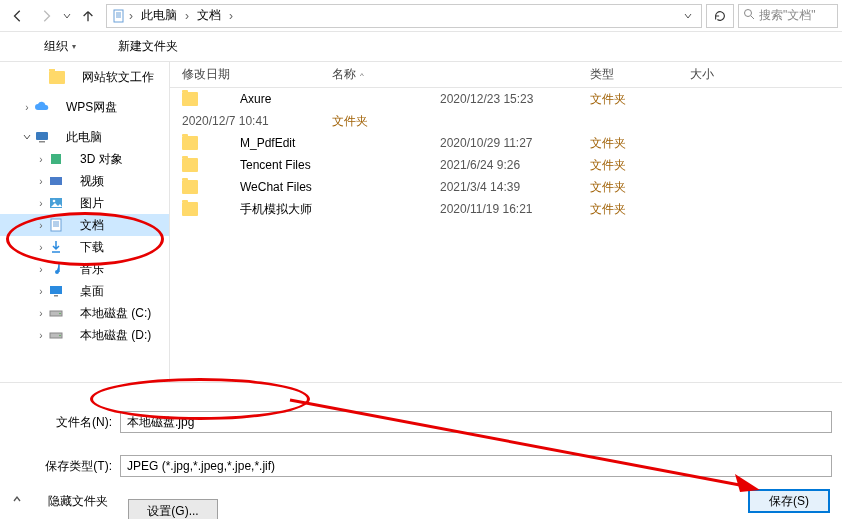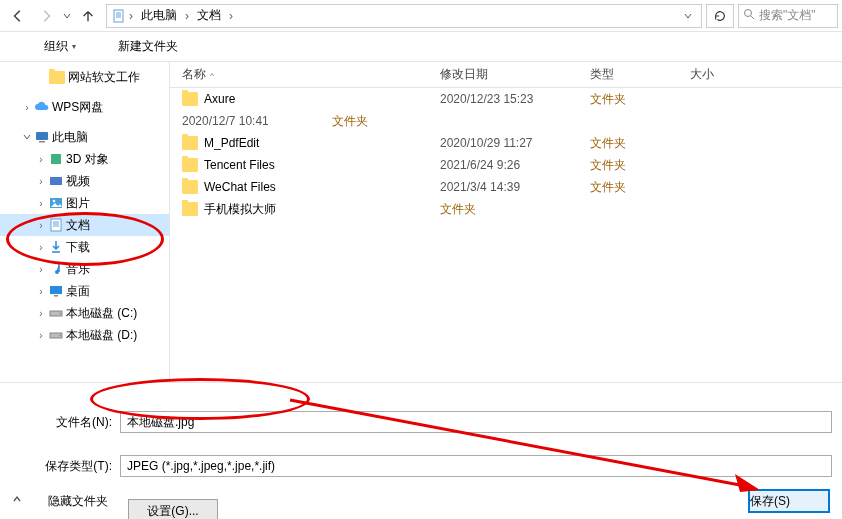--- a/index.html
+++ b/index.html
@@ -28,52 +28,52 @@
 
 
 .main { display: flex; height: 320px; }
 .sidebar { width: 170px; border-right: 1px solid #e5e5e5; overflow: hidden; padding-top: 4px; }
 .tree-item { display: flex; align-items: center; height: 22px; padding-left: 6px; cursor: pointer; }
 .tree-item.child { padding-left: 20px; }
 .tree-item.grandchild { padding-left: 34px; }
 .tree-item.selected { background: #cde8ff; }
 .tree-exp { width: 14px; display: inline-flex; align-items: center; justify-content: center; color: #666; font-size: 10px; }
 .tree-icon { width: 18px; height: 16px; display: inline-flex; align-items: center; justify-content: center; }
-.tree-label { padding-left: 2px; }
+.tree-label { padding-left: 16px; }
 
 .filepane { flex: 1; position: relative; }
 .col-headers { display: flex; height: 26px; align-items: center; border-bottom: 1px solid #e5e5e5; color: #444; }
 .col-headers .col { padding-left: 12px; }
 .col-name { width: 258px; }
 .col-date { width: 150px; }
 .col-type { width: 100px; }
 .col-size { flex: 1; }
 .sort-arrow { font-size: 8px; color: #666; margin-left: 4px; }
 
 .file-row { display: flex; height: 22px; align-items: center; cursor: pointer; }
 .file-row .cell { padding-left: 12px; }
-.file-row .cname { width: 258px; display: flex; align-items: center; }
+.file-row .cname { width: 258px; display: flex; align-items: center; gap: 36px; }
 .file-row .cdate { width: 150px; color: #555; }
 .file-row .ctype { width: 100px; color: #a16207; }
 .folder-icon { width: 16px; height: 14px; background: #ffd96a; border-radius: 1px; margin-right: 6px; position: relative; }
 .folder-icon::before { content: ""; position: absolute; top: -2px; left: 0; width: 6px; height: 2px; background: #ffd96a; border-radius: 1px 1px 0 0; }
 
 
 .bottom { border-top: 1px solid #e5e5e5; padding: 6px 10px 0 10px; position: relative; }
 .form-row { display: flex; align-items: center; margin: 22px 0; }
 .form-label { width: 110px; text-align: right; padding-right: 8px; }
 .form-input { flex: 1; height: 22px; border: 1px solid #aaa; padding: 0 6px; display: flex; align-items: center; background: #fff; }
 .form-select { flex: 1; height: 22px; border: 1px solid #aaa; padding: 0 6px; display: flex; align-items: center; justify-content: space-between; background: #fff; }
 .settings-btn { width: 90px; height: 24px; border: 1px solid #a0a0a0; background: #e9e9e9; margin-left: 118px; margin-top: 16px; cursor: pointer; display: flex; align-items: center; justify-content: center; }
 
 .footer { position: absolute; bottom: 0; left: 0; right: 0; height: 36px; display: flex; align-items: center; padding: 0 12px; }
 .footer .hide-folders { display: flex; align-items: flex-start; cursor: pointer; gap: 22px; }
 .footer .hide-folders .chev { margin-right: 4px; }
 .footer .spacer { flex: 1; }
-.save-btn { width: 82px; height: 24px; border: 2px solid #0078d7; background: #e5f1fb; cursor: pointer; display: flex; align-items: center; }
+.save-btn { width: 82px; height: 24px; border: 2px solid #0078d7; background: #e5f1fb; cursor: pointer; display: flex; align-items: center; justify-content: center; }
 
 
 .annot { position: absolute; pointer-events: none; }
 .ellipse1 { left: 6px; top: 212px; width: 158px; height: 54px; border: 3px solid #e60000; border-radius: 50%; }
 .ellipse2 { left: 90px; top: 378px; width: 220px; height: 42px; border: 3px solid #e60000; border-radius: 50%; }
 .arrow-svg { left: 280px; top: 392px; width: 500px; height: 110px; }
 
 
 .ico-folder-y { width: 16px; height: 13px; background: #ffd96a; display:inline-block; border-radius:1px; position:relative;}
 .ico-folder-y::before{content:"";position:absolute;top:-2px;left:0;width:6px;height:2px;background:#ffd96a;}
@@ -275,22 +275,22 @@
             <rect x="1" y="3" width="12" height="5" fill="#bcbcbc" stroke="#888"></rect>
             <circle cx="11" cy="5.5" r="0.8" fill="#5a5"></circle>
           </svg>
         </span>
       <span class="tree-label">本地磁盘 (D:)</span>
     </div>
   </div>
 
   <div class="filepane">
     <div class="col-headers">
+      <div class="col col-date">修改日期</div>
       <div class="col col-name"><span>名称</span><span class="sort-arrow">^</span></div>
-      <div class="col col-date">修改日期</div>
       <div class="col col-type">类型</div>
       <div class="col col-size">大小</div>
     </div>
     <div id="file-rows">
         <div class="file-row">
           <div class="cell cname">
             <span class="folder-icon"></span>
             <span>Axure</span>
           </div>
           <div class="cell cdate">2020/12/23 15:23</div>
@@ -322,20 +322,21 @@
             <span>WeChat Files</span>
           </div>
           <div class="cell cdate">2021/3/4 14:39</div>
           <div class="cell ctype">文件夹</div>
         </div>
         <div class="file-row">
           <div class="cell cname">
             <span class="folder-icon"></span>
             <span>手机模拟大师</span>
           </div>
+          <div class="cell cdate">2020/11/19 16:21</div>
           <div class="cell ctype">文件夹</div>
         </div>
       </div>
   </div>
 </div>
 
 <div class="bottom">
   <div class="form-row">
     <div class="form-label">文件名(N):</div>
     <div class="form-input">

